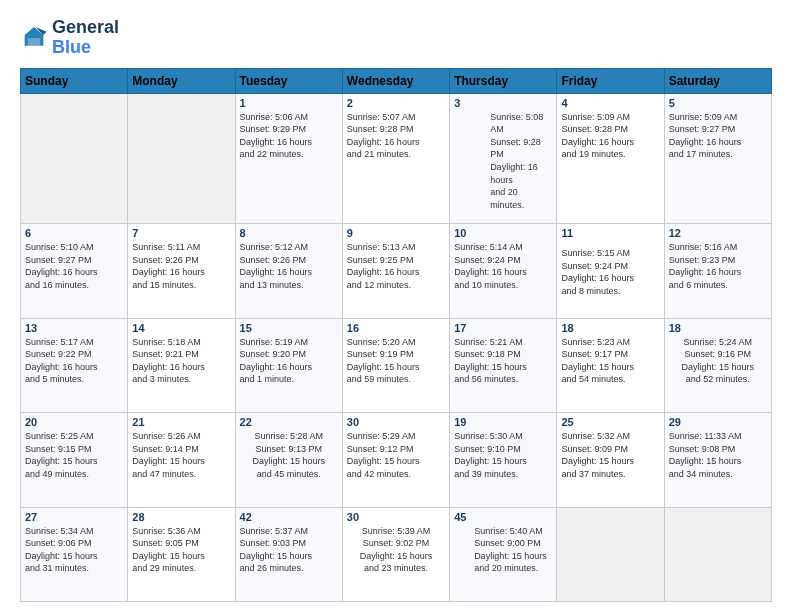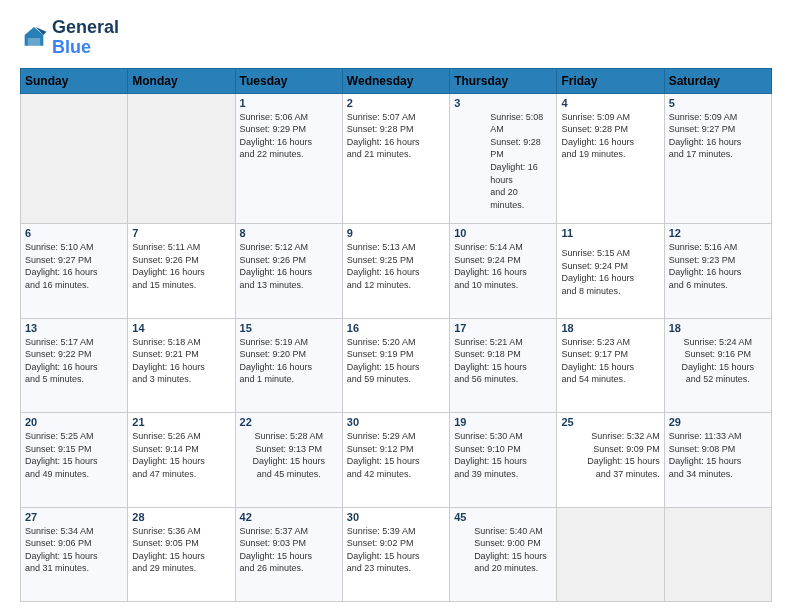--- a/index.html
+++ b/index.html
@@ -310,21 +310,21 @@
           </td>
           <td>
             <span class="day-num">19</span>
             <div class="day-info" style="white-space: pre-line;">Sunrise: 5:30 AM
 Sunset: 9:10 PM
 Daylight: 15 hours
 and 39 minutes.</div>
           </td>
           <td>
             <span class="day-num">25</span>
-            <div class="day-info" style="white-space: pre-line; text-align: right;">Sunrise: 5:32 AM
+            <div class="day-info" style="white-space: pre-line;">Sunrise: 5:32 AM
 Sunset: 9:09 PM
 Daylight: 15 hours
 and 37 minutes.</div>
           </td>
           <td>
             <span class="day-num">29</span>
             <div class="day-info" style="white-space: pre-line;">Sunrise: 11:33 AM
 Sunset: 9:08 PM
 Daylight: 15 hours
 and 34 minutes.</div>
@@ -347,21 +347,21 @@
           </td>
           <td>
             <span class="day-num">42</span>
             <div class="day-info" style="white-space: pre-line;">Sunrise: 5:37 AM
 Sunset: 9:03 PM
 Daylight: 15 hours
 and 26 minutes.</div>
           </td>
           <td>
             <span class="day-num">30</span>
-            <div class="day-info" style="white-space: pre-line;">Sunrise: 5:39 AM
+            <div class="day-info" style="white-space: pre-line; text-align: center;">Sunrise: 5:39 AM
 Sunset: 9:02 PM
 Daylight: 15 hours
 and 23 minutes.</div>
           </td>
           <td>
             <span class="day-num">45</span>
             <div class="day-info" style="white-space: pre-line; margin-left: 20px;">Sunrise: 5:40 AM
 Sunset: 9:00 PM
 Daylight: 15 hours
 and 20 minutes.</div>

